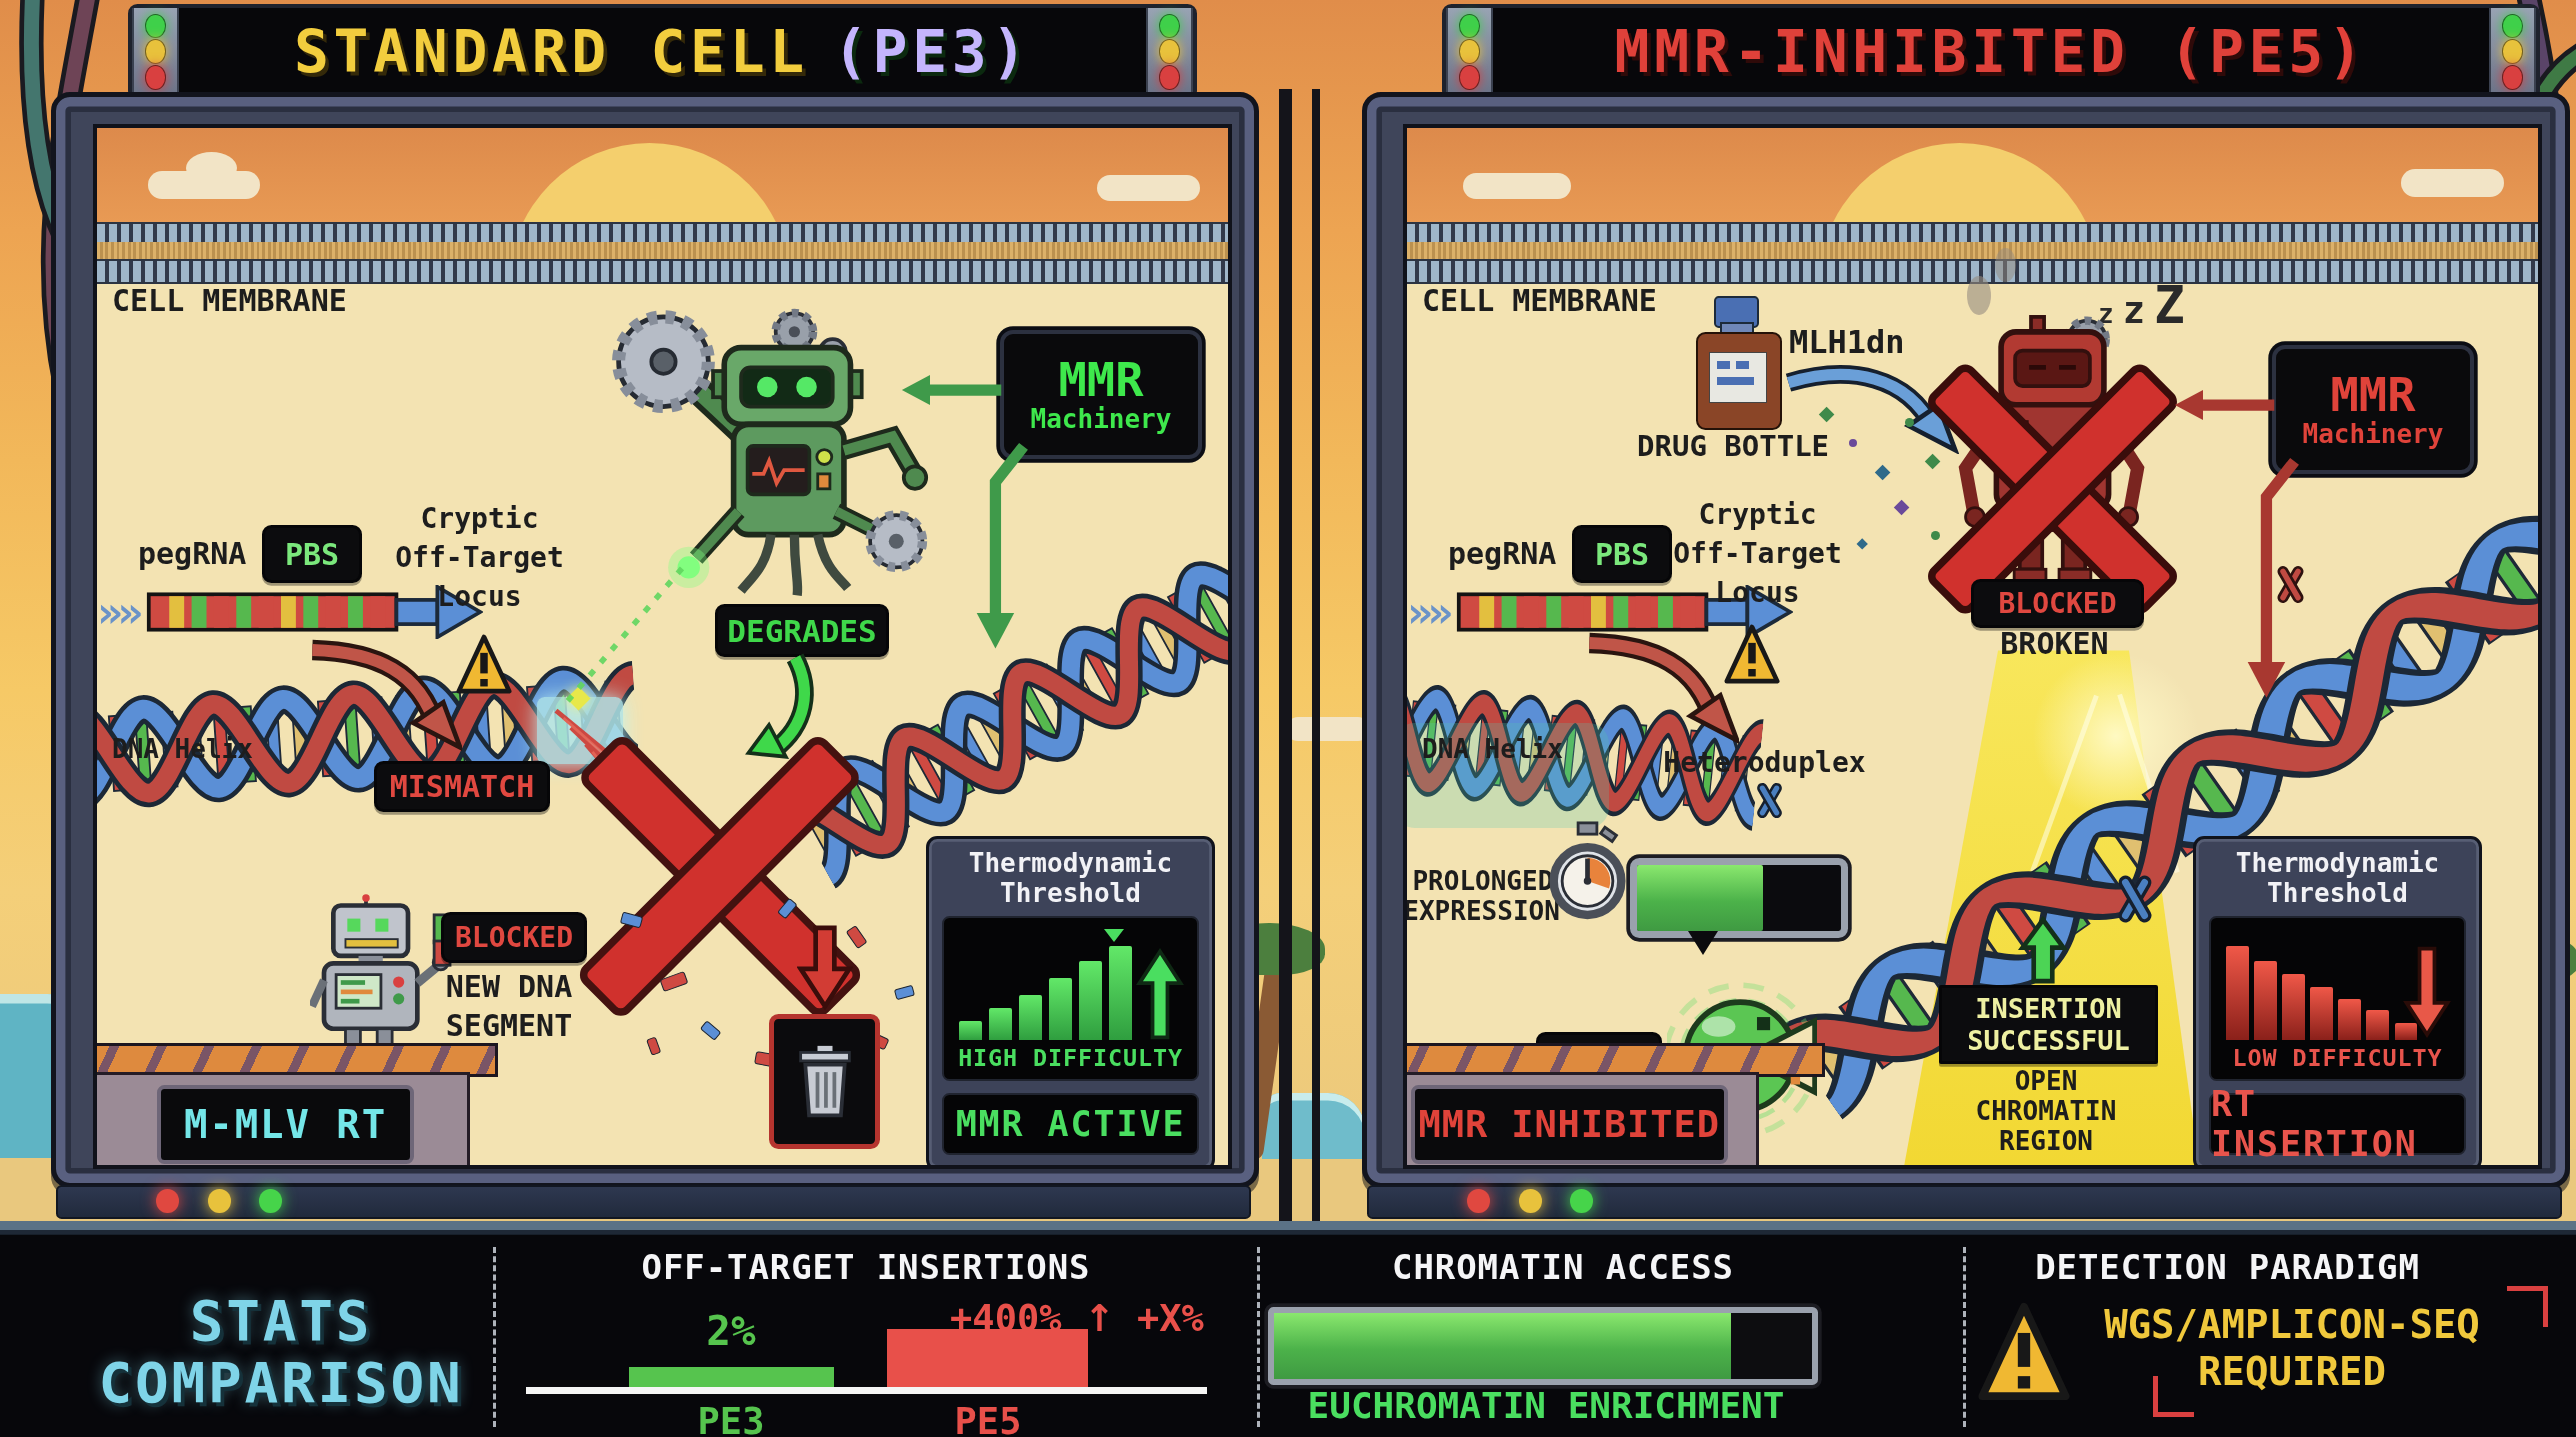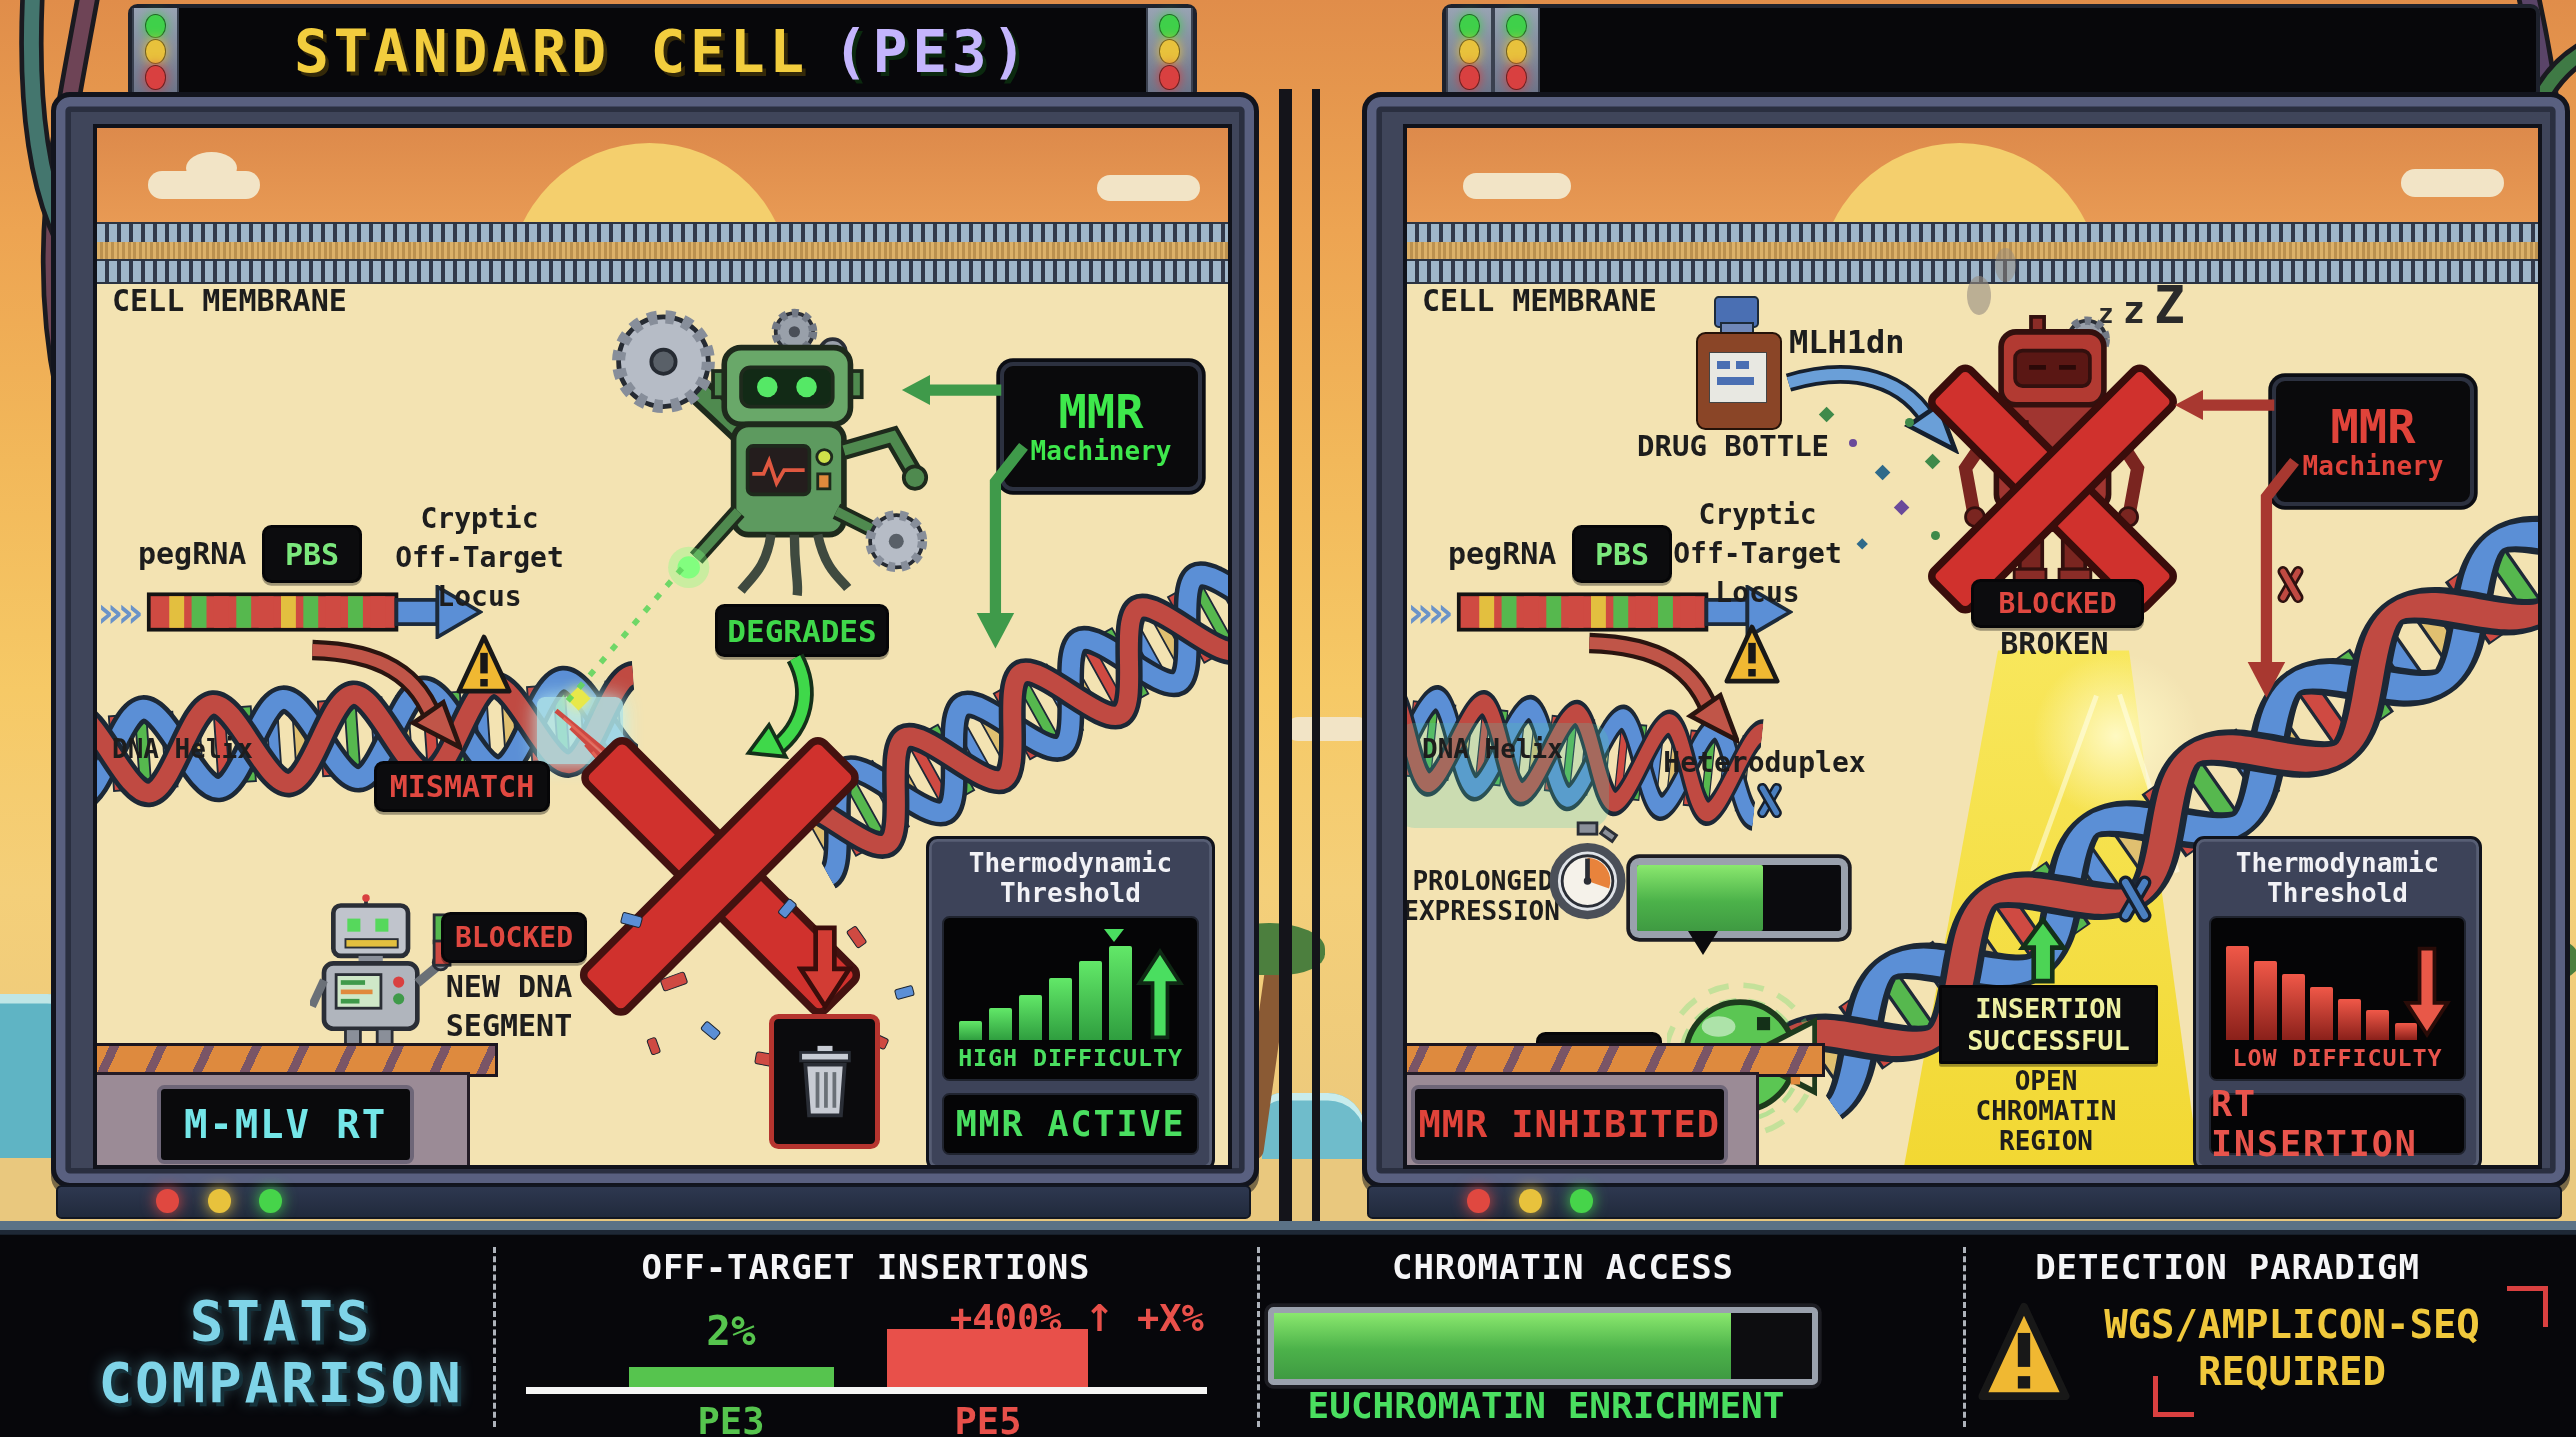--- a/index.html
+++ b/index.html
@@ -20,21 +20,21 @@
   .ttl-g{color:#c4b5fd;text-shadow:3.7px 3.7px 0 rgba(15,70,20,.55);margin-left:24px;}
   .ttl-r{color:#e0413a;text-shadow:3.7px 3.7px 0 rgba(80,12,10,.55);}
   .monitor{position:absolute;background:#3f455a;border:5.6px solid #12141d;border-radius:19px;
     box-shadow:inset 0 0 0 9.4px #596080,inset 0 0 0 15px #2a2f40,0 7.5px 0 rgba(10,10,16,.5);}
   .screen{position:absolute;background:#f3e3b2;border:4.7px solid #10121a;overflow:hidden;}
   .sky{position:absolute;left:0;top:0;width:1131px;height:94px;background:linear-gradient(#dd8a4b,#e89a54);overflow:hidden;}
   .sun{position:absolute;left:412px;top:15px;width:281px;height:281px;border-radius:50%;background:#f4cf6d;}
   .cloud{position:absolute;background:#f2e4c6;border-radius:17px;}
   .mem-bead{position:absolute;left:0;width:1131px;height:20.6px;background:repeating-linear-gradient(90deg,#9fb6c9 0 8.4px,#31394a 8.4px 12px);border-top:2.8px solid #2c3442;border-bottom:2.8px solid #2c3442;}
   .mem-tail{position:absolute;left:0;width:1131px;height:17px;background:repeating-linear-gradient(90deg,#dcb169 0 2.8px,#bb914f 2.8px 5.6px);}
-  .mbox{background:#0a0a0c;border:4.7px solid #2c3140;border-radius:13px;box-shadow:0 0 0 3.7px #0b0d13;display:flex;flex-direction:column;align-items:center;justify-content:center;margin-top:32px;}
+  .mbox{background:#0a0a0c;border:4.7px solid #2c3140;border-radius:13px;box-shadow:0 0 0 3.7px #0b0d13;display:flex;flex-direction:column;align-items:center;justify-content:center;}
   .thermo{position:absolute;width:283px;height:329px;background:#3d4359;border:3.7px solid #10131c;border-radius:11.2px;box-shadow:inset 0 0 0 2.8px #575e74;}
   .ttitle{margin-top:9.4px;text-align:center;color:#f2f2f6;font-weight:bold;font-size:26px;line-height:30px;}
   .tscreen{position:absolute;left:13px;right:13px;top:77px;height:161px;background:#050506;border-radius:7.5px;border:2.8px solid #20242f;}
   .bars{position:absolute;left:15px;bottom:39px;height:94px;display:flex;align-items:flex-end;gap:7.5px;}
   .tbar{width:22.5px;border-radius:1.9px 1.9px 0 0;}
   .thermo.green .tbar{background:linear-gradient(#62e868,#2f9e3f);}
   .thermo.red .tbar{background:linear-gradient(#f05848,#8a201a);}
   .tstatus{position:absolute;left:0;right:0;bottom:7.5px;text-align:center;font-weight:bold;font-size:23.4px;letter-spacing:0.9px;}
   .thermo.green .tstatus{color:#4ade60;}
   .thermo.red .tstatus{color:#e8544c;}
@@ -128,20 +128,23 @@
         <span class="led y"></span>
         <span class="led r"></span>
       </div>
   </div>
 
   <div class="marquee" style="left:1442px;top:3.7px;width:1090px;height:88px;">
     <div class="rail">
         <span class="led g"></span>
         <span class="led y"></span>
         <span class="led r"></span>
+      </div>
+    <div class="mtext">
+        <span class="ttl-r">MMR-INHIBITED (PE5)</span>
       </div>
     <div class="rail">
         <span class="led g"></span>
         <span class="led y"></span>
         <span class="led r"></span>
       </div>
   </div>
 
   <div class="monitor" style="left:51px;top:92px;width:1198px;height:1086px;"></div>
   <div class="monitor" style="left:1362px;top:92px;width:1198px;height:1086px;"></div>

